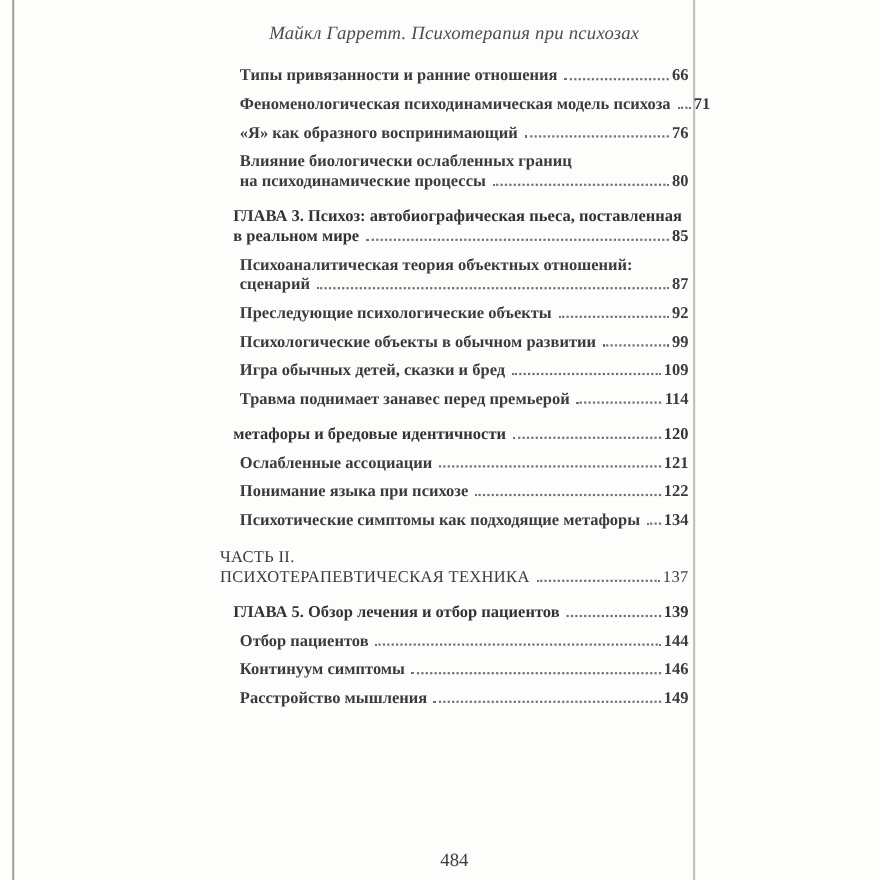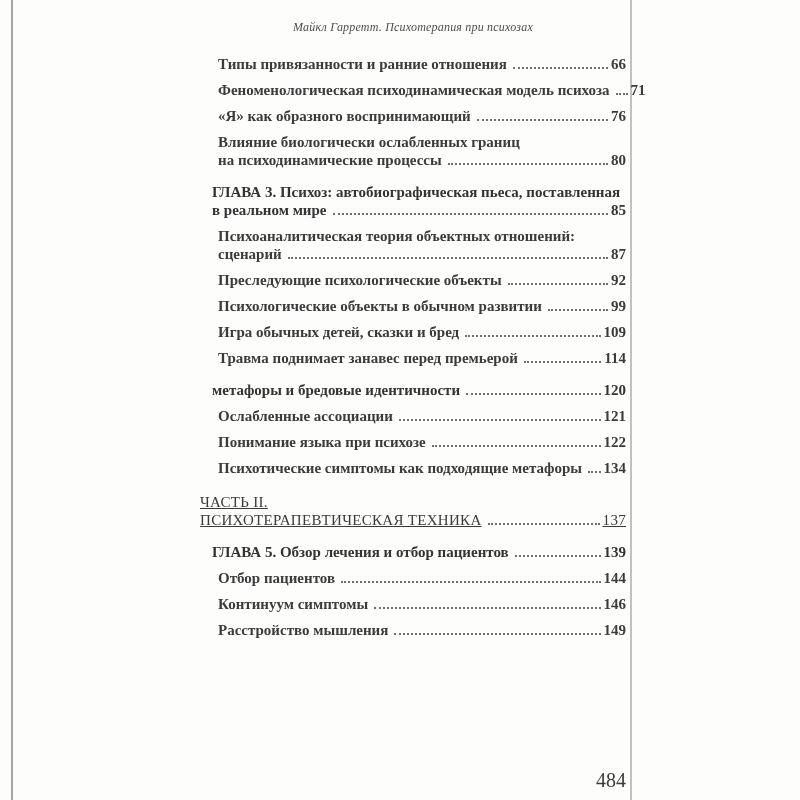--- a/index.html
+++ b/index.html
@@ -16,46 +16,46 @@
   .photo-edge.right { left:630px; background:rgba(120,120,120,.45); }
 
   .content {
     position:absolute;
     left:200px; top:20px;
     width:426px;
   }
   .running-header {
     text-align:center;
     font-style:italic;
-    font-size:12px;
+    font-size:17px;
     color:#4d4d4d;
     letter-spacing:.2px;
     white-space:nowrap;
   }
   .toc { margin-top:20px; }
   .entry { margin-bottom:8px; font-size:15px; line-height:18px; }
   .entry.sub { padding-left:18px;font-weight:bold; }
   .entry.chapter { font-weight:bold; color:#333; margin-top:14px;margin-left:12px; }
-  .entry.part { margin-top:16px; letter-spacing:.3px;text-decoration:underline; }
+  .entry.part { margin-top:16px; letter-spacing:.3px; }
   .entry .row { display:flex; align-items:baseline; }
   .lbl-line { white-space:nowrap; }
   .lbl { flex:0 1 auto; white-space:nowrap; }
   .leader {
     flex:1 0 12px;
     border-bottom:2px dotted #707070;
     margin:0 3px 0 6px;
     align-self:baseline;
   }
   .pg { flex:0 0 auto;text-align:center; }
   .footer {
     position:absolute;
     left:200px; width:426px;
     bottom:8px;
-    text-align:right;
-    font-size:20px;
+    text-align:center;
+    font-size:17px;
     color:#3b3b3b;
   }
 </style>
 </head>
 <body>
 
 <div class="photo-edge left"></div>
 <div class="photo-edge right"></div>
 
 <div class="content">

